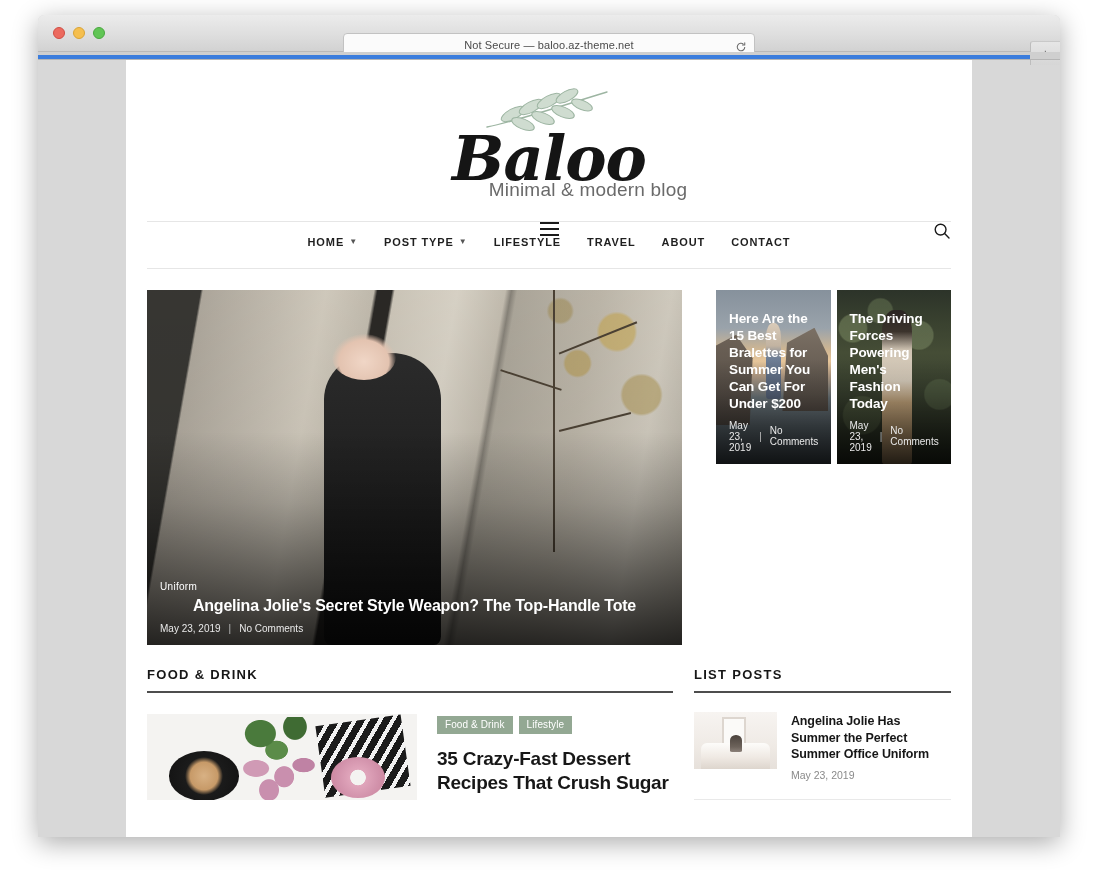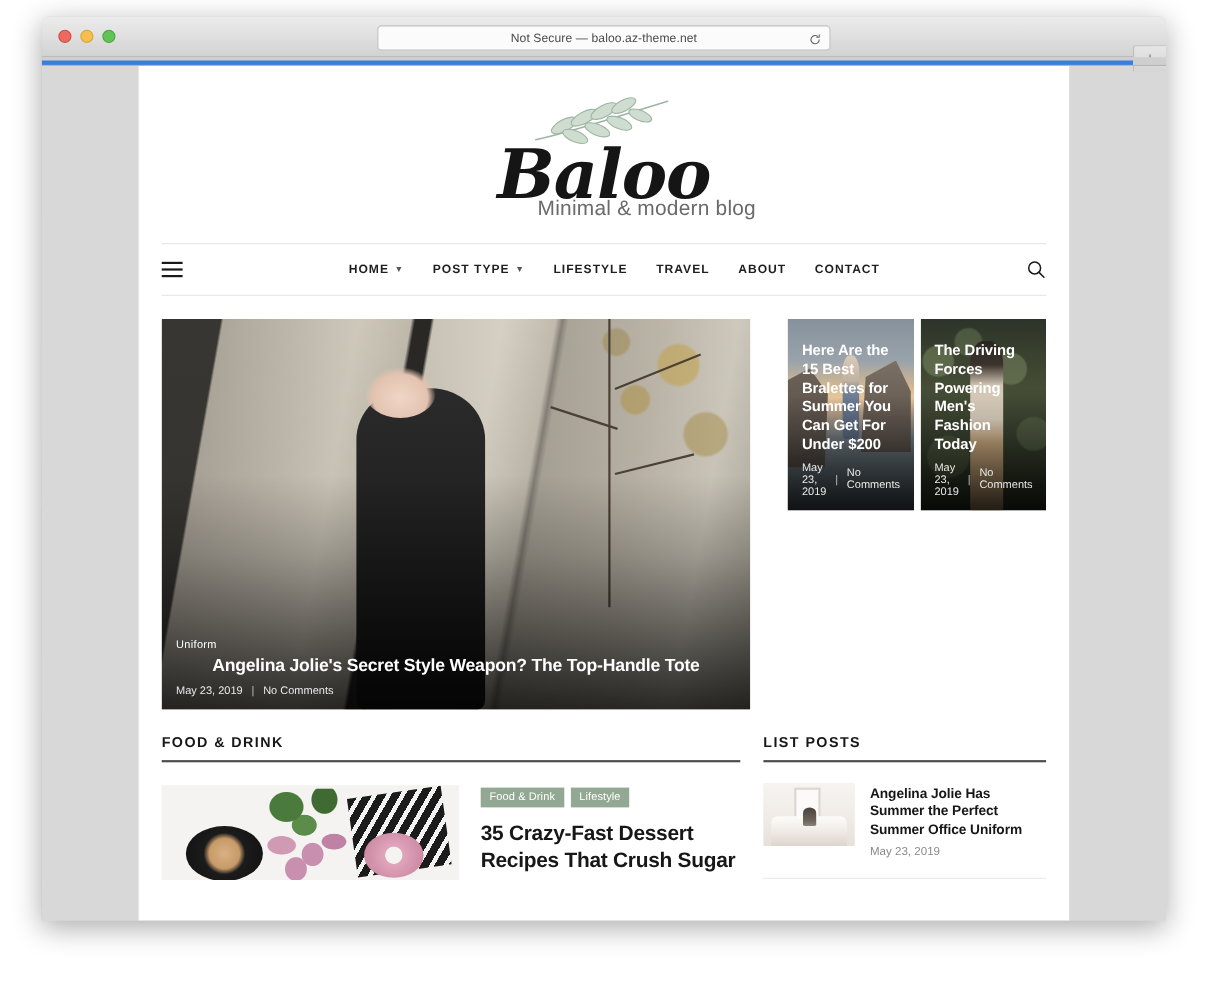--- a/index.html
+++ b/index.html
@@ -123,21 +123,21 @@
   }
   .traffic { display: flex; gap: 8px; margin-left: 15px; }
   .tl { width: 12px; height: 12px; border-radius: 50%; display:block; }
   .tl.red    { background: #ec6a5f; border: 1px solid #d04e44; }
   .tl.yellow { background: #f5bf4f; border: 1px solid #d9a437; }
   .tl.green  { background: #61c555; border: 1px solid #4aa83f; }
 
   .urlbar {
     position: absolute;
     left: 50%; transform: translateX(-50%);
-    top: 8px;
+    top: 18px;
     width: 412px; height: 23px;
     background: #fbfbfb;
     border: 1px solid #c2c2c2;
     border-radius: 4px;
     display: flex;
     align-items: center;
     justify-content: center;
   }
   .urlbar .urltext {
     font-size: 11px;
@@ -217,20 +217,21 @@
   }
 
   
   .nav {
     margin: 0 21px;
     height: 47px;
     display: flex;
     align-items: center;
     border-bottom: 1px solid #e6e6e6;
     position: relative;
+    flex-direction: column;
   }
   .hamburger { display: flex; flex-direction: column; gap: 4px; cursor: pointer; }
   .hamburger span { display:block; width: 19px; height: 2px; background: #1a1a1a; }
   .nav-list {
     list-style: none;
     display: flex;
     gap: 26px;
     margin: 0 auto;
     align-items: center;
   }
@@ -374,20 +375,21 @@
     background: linear-gradient(180deg, #2a2522 0%, #3b332c 14%, #cfc3b2 26%,
       #ddd2c1 46%, #c9a97f 60%, #b8996f 78%, #9d815c 100%);
     border-radius: 40% 40% 6% 6% / 14% 14% 2% 2%;
   }
 
   
   .sections {
     margin: 22px 21px 0 21px;
     display: flex;
     gap: 21px;
+    align-items: flex-end;
   }
   .col-left { width: 538px; }
   .col-right { width: 263px; }
   .sec-head {
     font-size: 13px;
     font-weight: 700;
     letter-spacing: 1.3px;
     color: #171717;
     text-transform: uppercase;
     padding-bottom: 9px;

